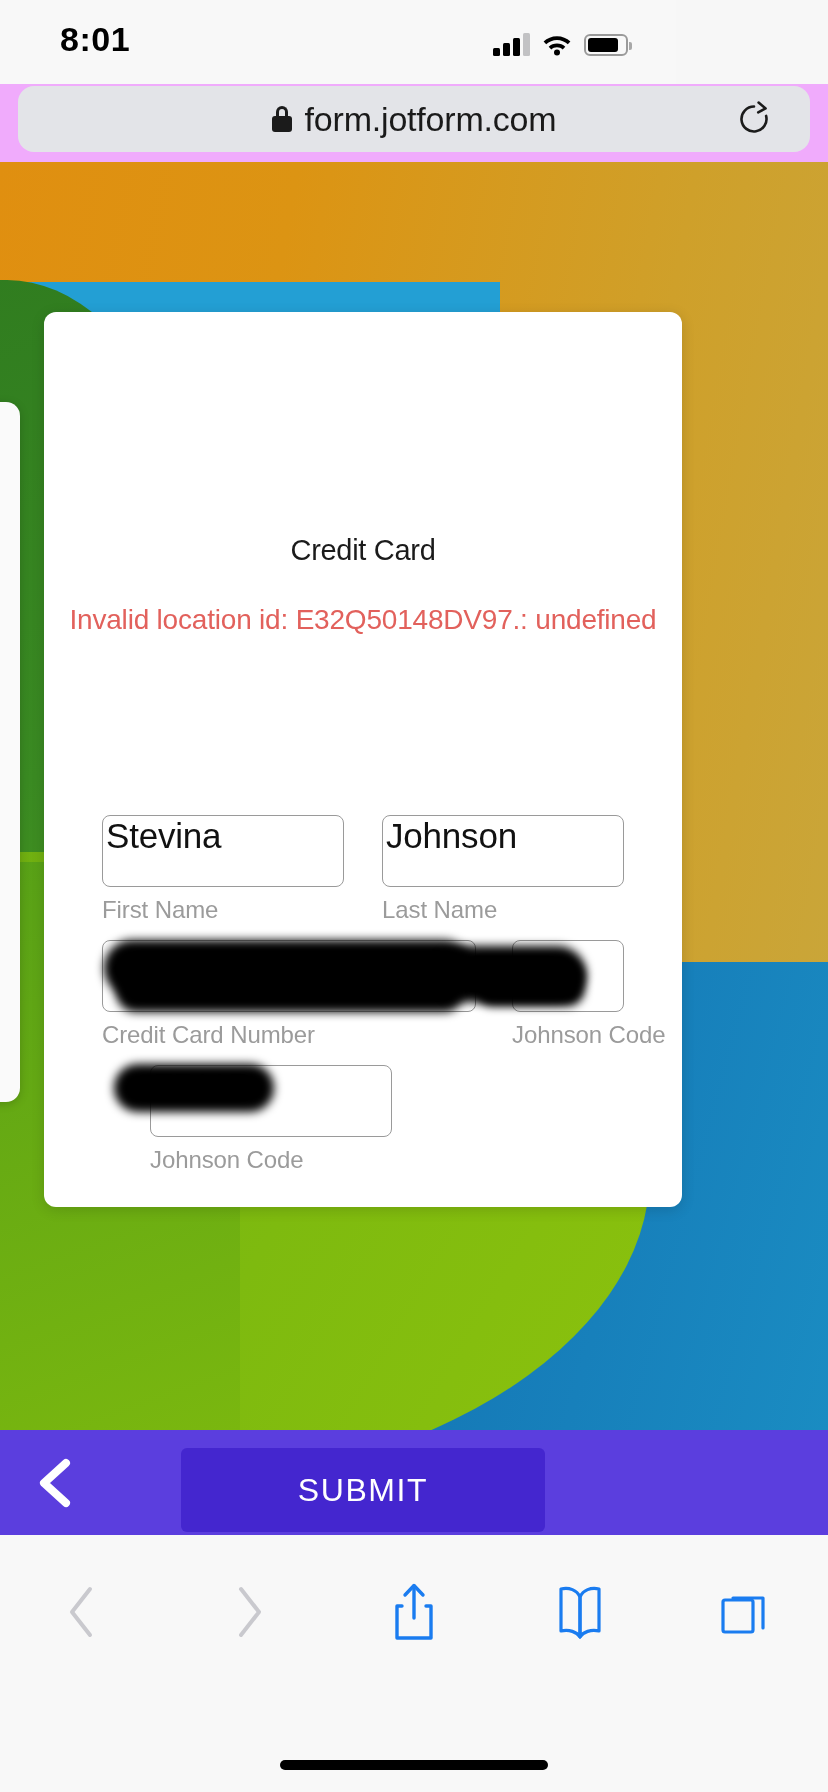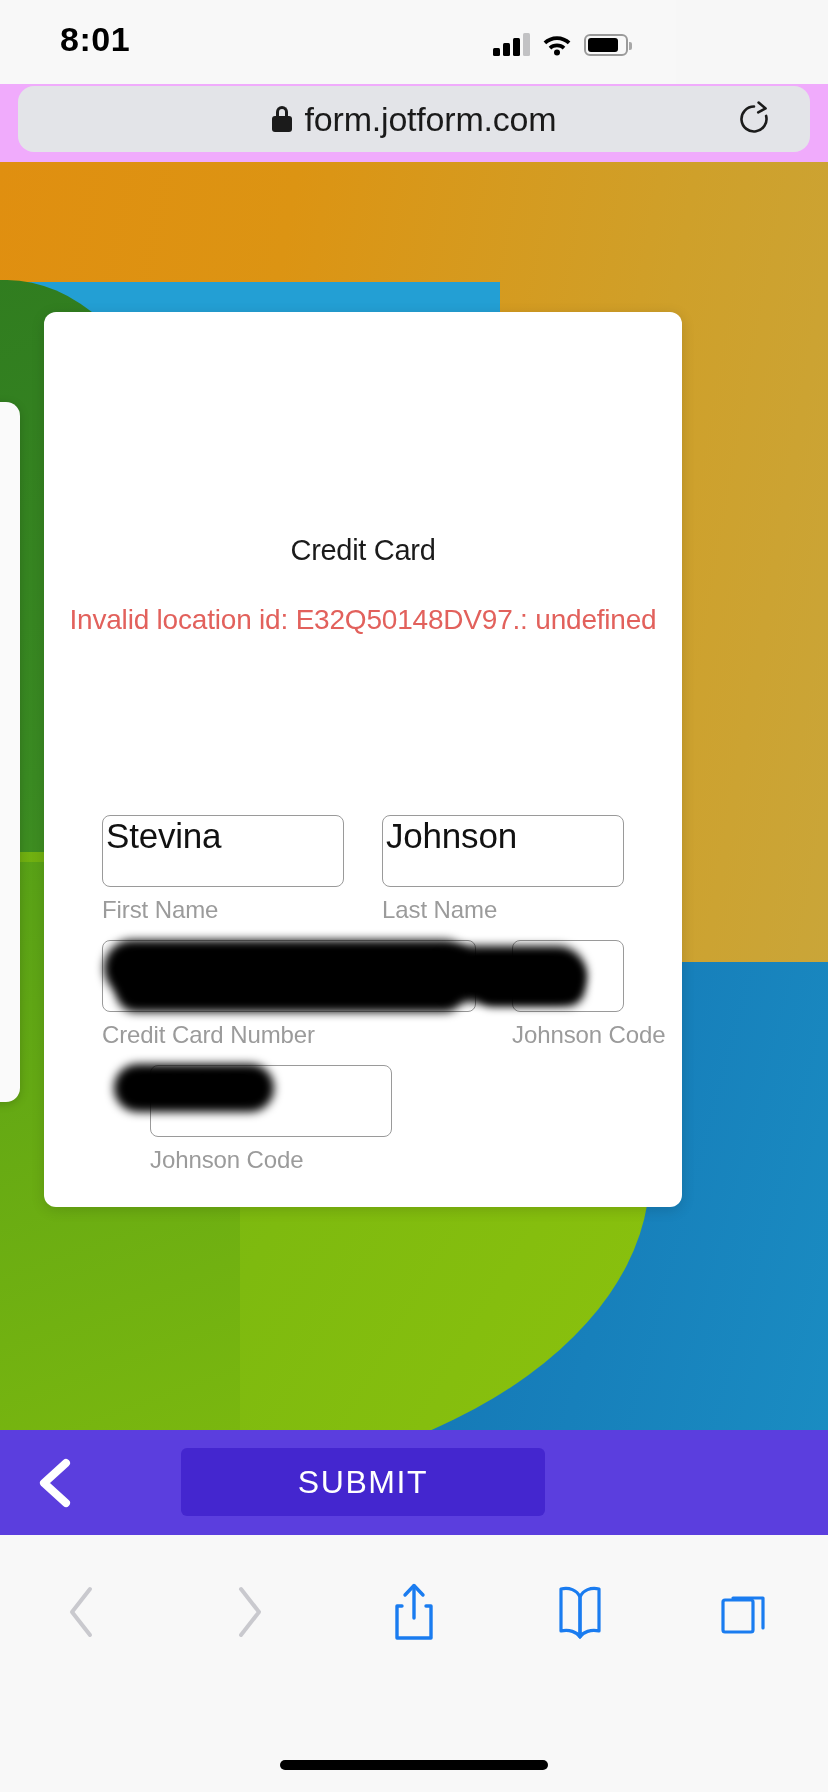--- a/index.html
+++ b/index.html
@@ -292,21 +292,21 @@
     left: 28px;
     top: 50%;
     transform: translateY(-50%);
     width: 56px; height: 56px;
   }
   .submit-btn {
     position: absolute;
     left: 181px;
     top: 18px;
     width: 364px;
-    height: 68px;
+    height: 84px;
     background: #4426cf;
     border: none;
     border-radius: 6px;
     color: #ffffff;
     font-size: 32px;
     letter-spacing: 1.6px;
     font-family: "Liberation Sans", sans-serif;
     cursor: pointer;
   }
 

